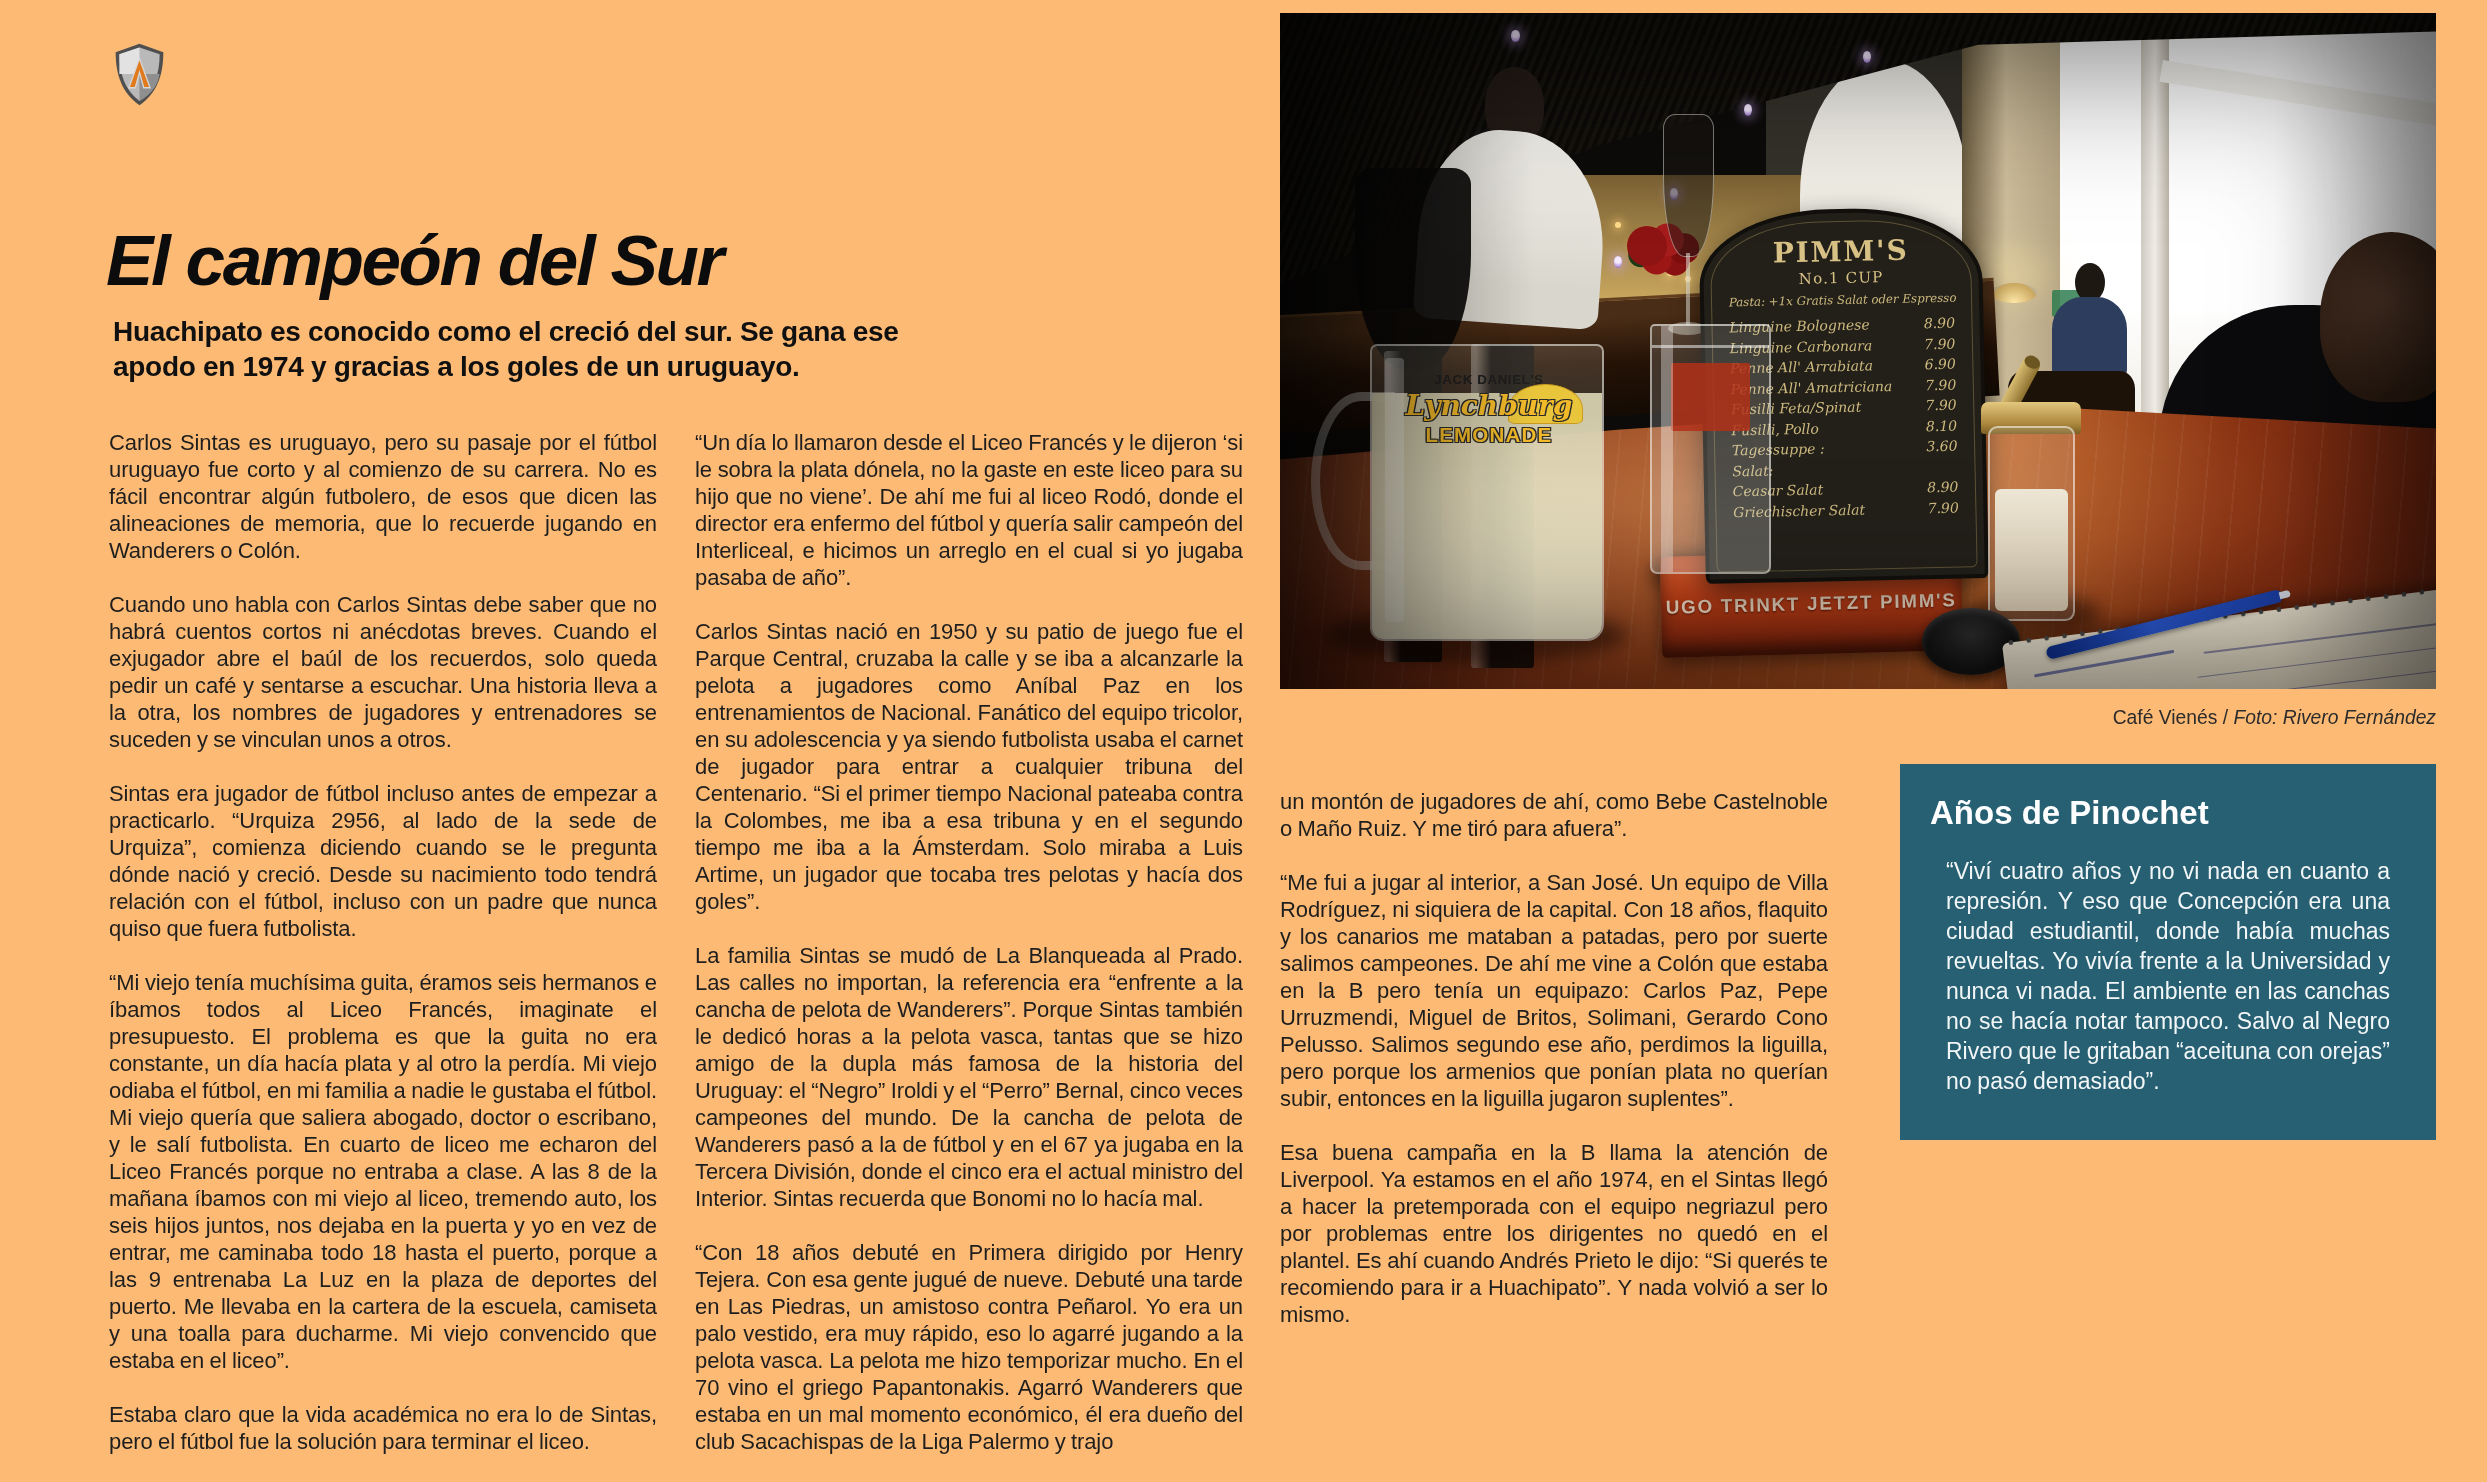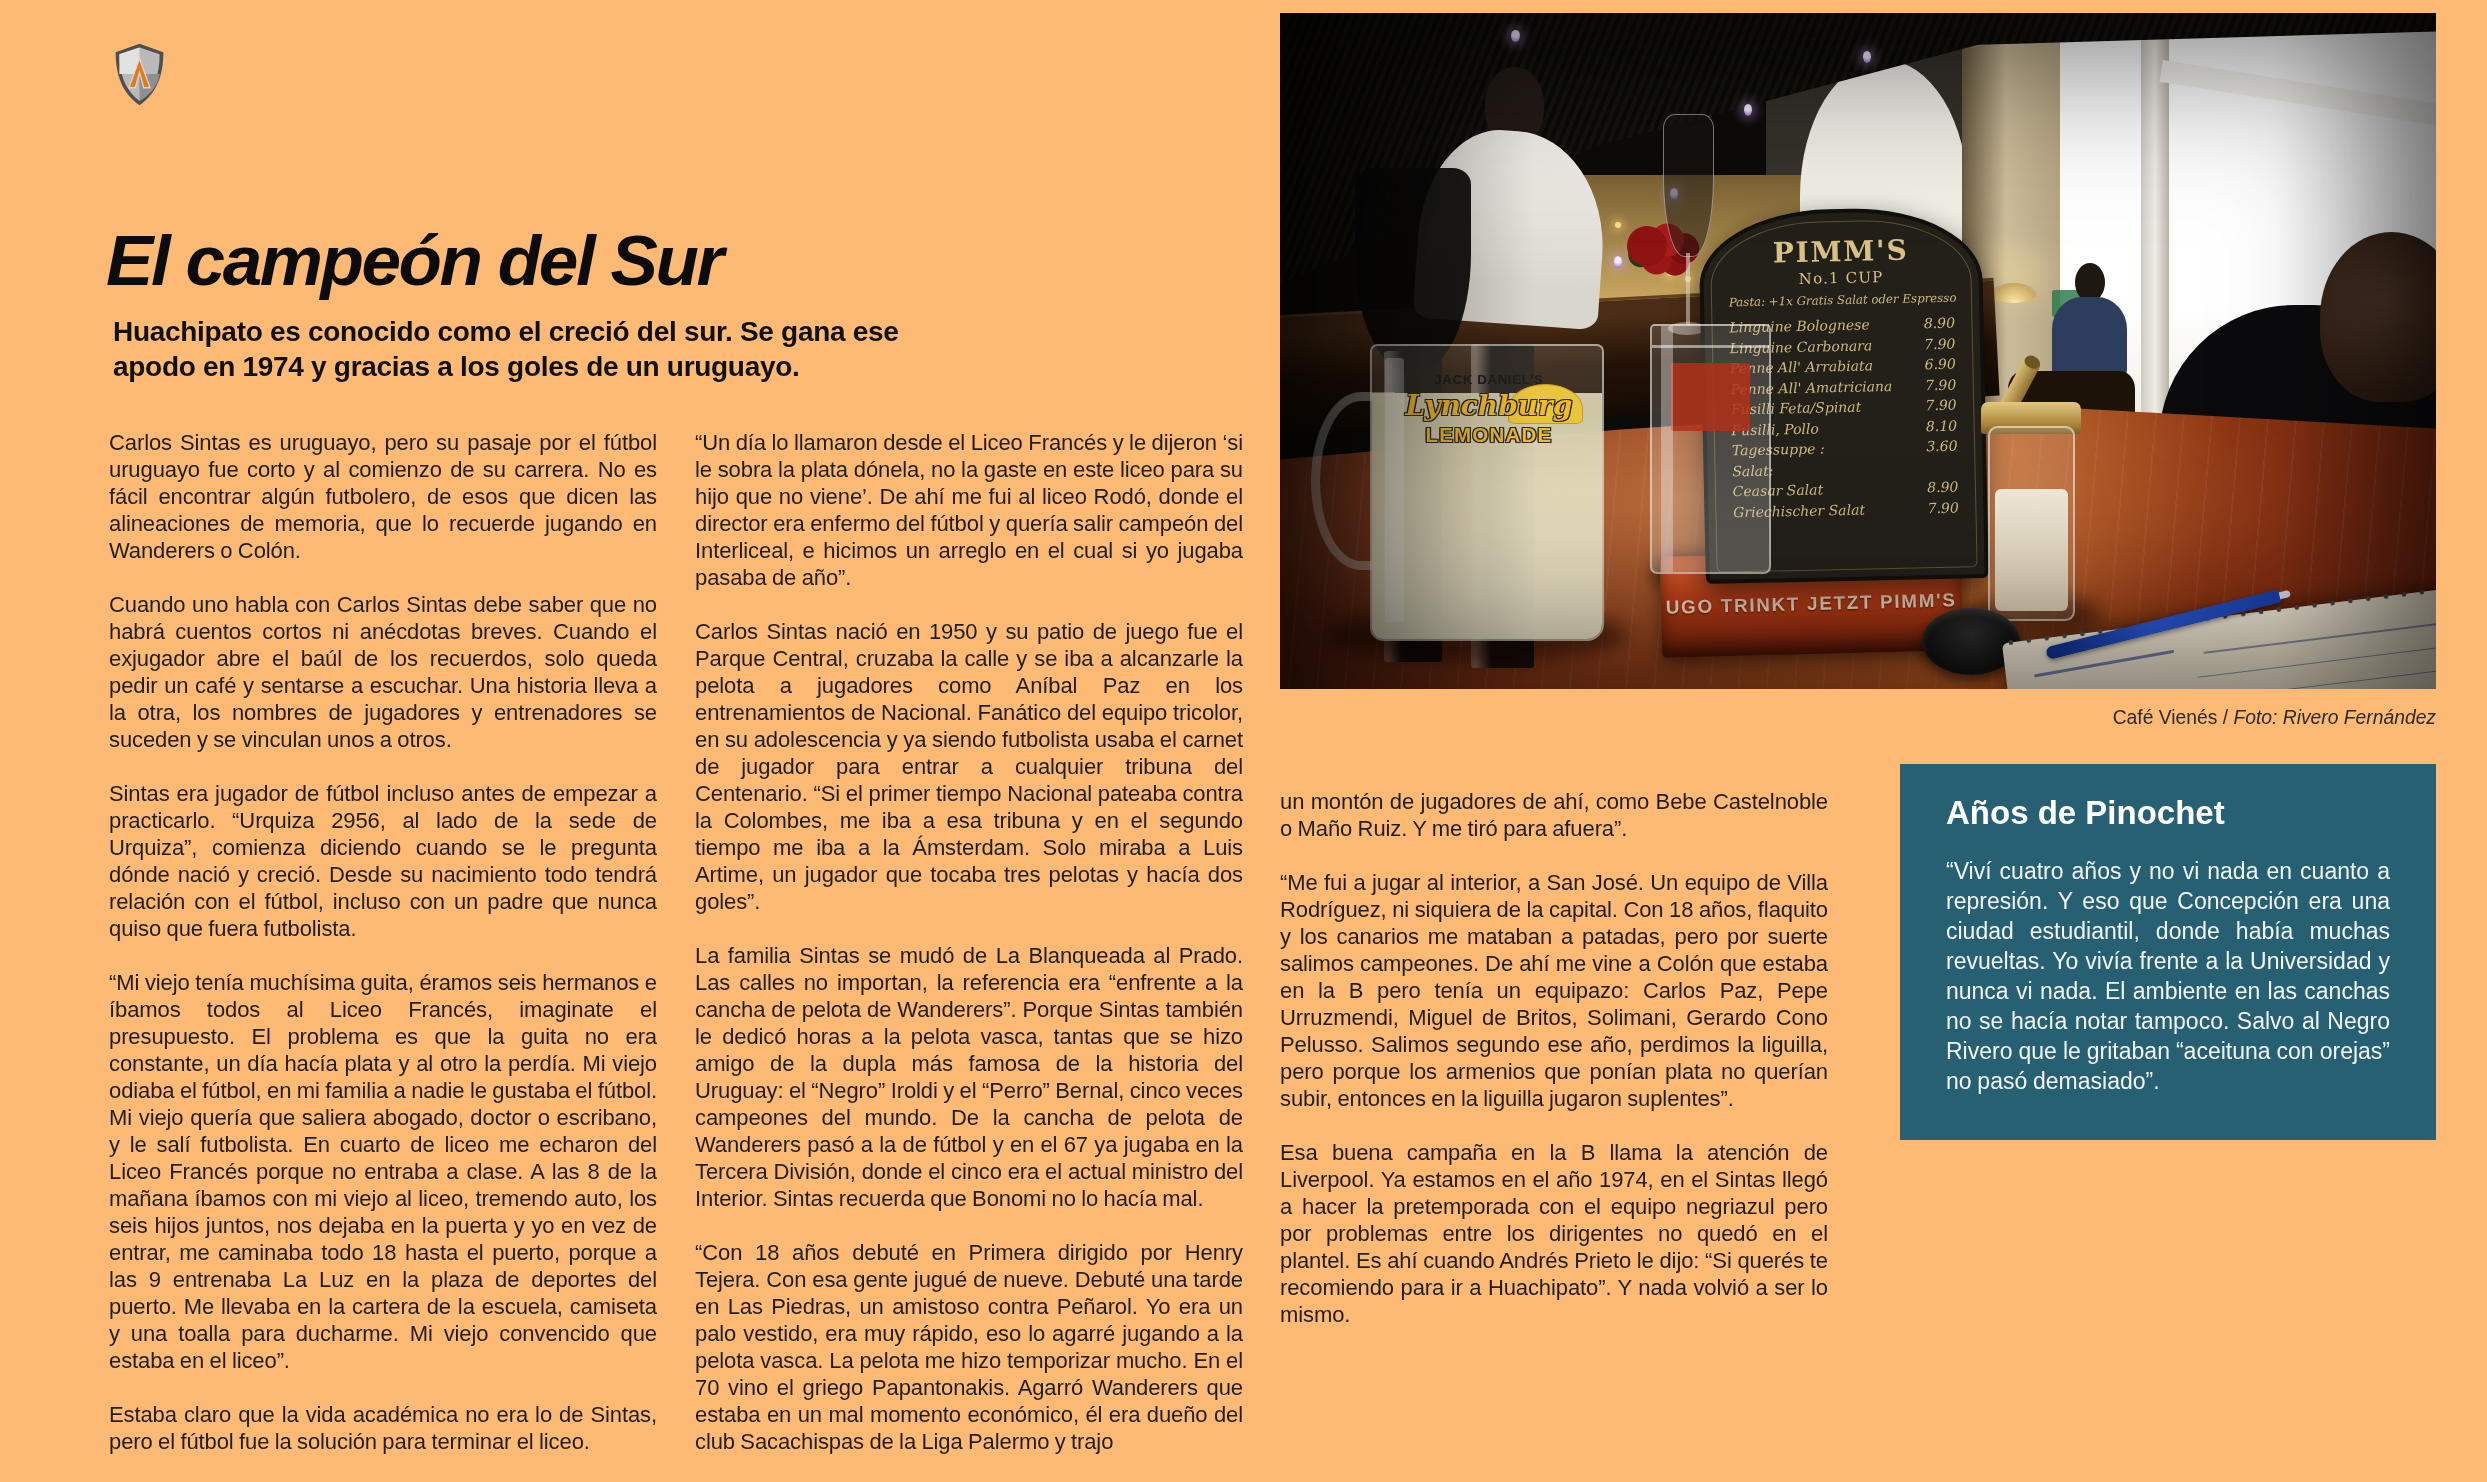--- a/index.html
+++ b/index.html
@@ -23,21 +23,21 @@
   .col3{left:1280px;top:764px;margin-top:24px;}
 
   
   .caption{position:absolute;left:1280px;top:707px;width:1156px;text-align:right;
            font-size:19.3px;color:#2b2b2b;}
   .caption em{font-style:italic;}
 
   
   .sidebox{position:absolute;left:1900px;top:764px;width:536px;min-height:297px;
            box-sizing:border-box;padding:31px 30px 28px 30px;background:#276073;color:#ffffff;}
-  .sidebox h2{margin:0 0 25px 16px;font-size:33px;line-height:1.1;font-weight:bold;color:#ffffff;}
+  .sidebox h2{margin:0 0 25px 0;font-size:33px;line-height:1.1;font-weight:bold;color:#ffffff;}
   .sidebox p{margin:16px;font-size:23px;line-height:30px;text-align:justify;word-spacing:-0.6px;color:#f2f6f7;}
 
   
   .photo{position:absolute;left:1280px;top:12.7px;width:1156px;height:676px;background:#0d0b09;overflow:hidden;}
   .photo *{position:absolute;}
 
   .ph-wall-dark{left:42%;top:0;width:20%;height:32%;background:#35322b;z-index:1;}
   .ph-wall-warm{left:22%;top:24%;width:24%;height:34%;
     background:linear-gradient(180deg,#7c6234 0%,#c9a75f 55%,#a87f3e 100%);z-index:1;}
   .ph-window-arch{left:45%;top:7%;width:14.5%;height:53%;background:linear-gradient(180deg,#f6f4ee,#e8e4d8);

